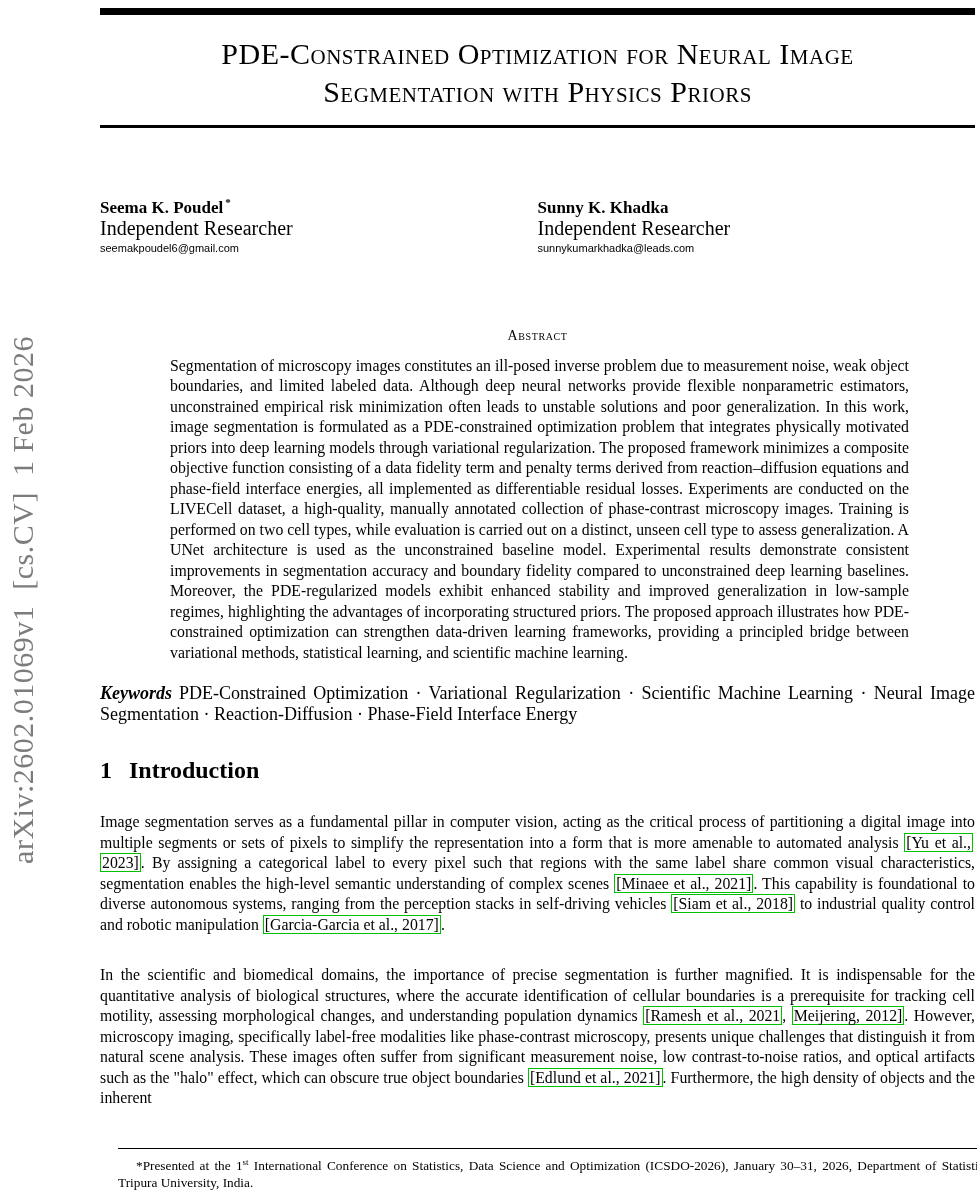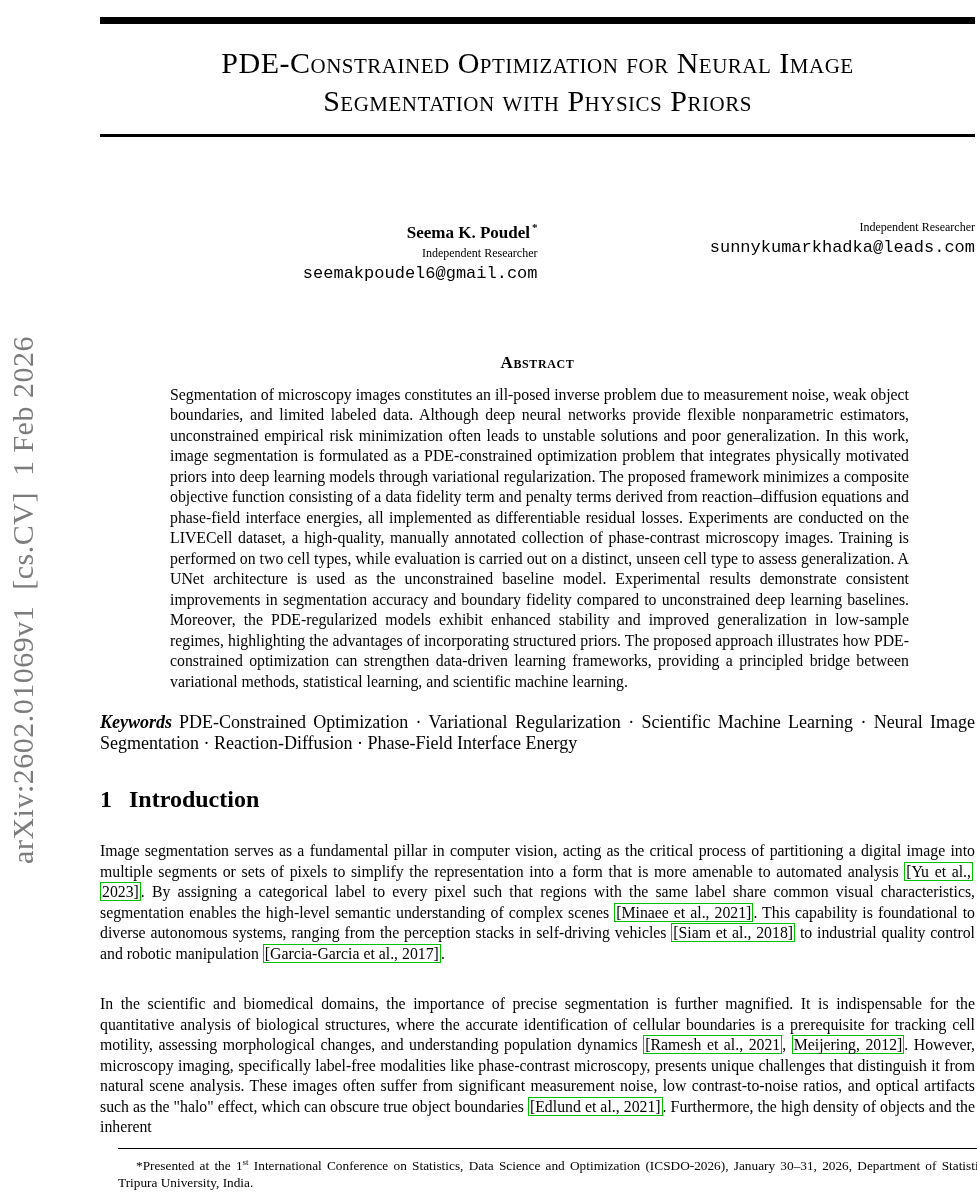--- a/index.html
+++ b/index.html
@@ -3,43 +3,43 @@
 <meta charset="utf-8">
 <title>arXiv paper</title>
 <style>
   html,body { margin:0; padding:0; background:#ffffff; }
   .page {
     position:relative; width:977px; height:1200px; margin:0 auto;
     background:#ffffff; color:#000;
     font-family:"Liberation Serif","DejaVu Serif",serif;
     overflow:hidden;
   }
-  .content { position:absolute; left:100px; top:16px; width:875px; }
+  .content { position:absolute; left:100px; top:7px; width:875px; }
 
   .rule-top   { height:7px; background:#000; margin-top:1px; }
   .rule-title { height:3px; background:#000; margin-top:14px; }
 
   .title {
     margin:20px auto 0; max-width:760px; text-align:center;
     font-size:30px; line-height:38px; font-weight:normal;
     font-variant:small-caps; letter-spacing:0.5px;
   }
 
   .authors { display:flex; margin-top:64px; }
-  .author { width:50%; text-align:right;margin-top:16px; }
+  .author { width:50%; text-align:left; }
   .author-name { font-size:17px; font-weight:bold; line-height:20px; }
   .author-name sup { font-size:11px; margin-left:2px; }
-  .author-affil { font-size:12px; line-height:20px; }
+  .author-affil { font-size:20px; line-height:20px; }
   .author-email {
-    font-family:Liberation Mono, monospace;
-    font-size:17px; line-height:19px; margin-top:1px;
+    font-family:Liberation Sans, sans-serif;
+    font-size:11px; line-height:19px; margin-top:1px;
   }
 
   .abstract-heading {
-    margin:70px 0 0; text-align:center; font-size:17px; font-weight:bold;
+    margin:70px 0 0; text-align:center; font-size:14px; font-weight:normal;
     font-variant:small-caps; letter-spacing:0.6px;
   }
   .abstract-text {
     margin:12px 66px 0 70px; font-size:15.8px; line-height:20.5px;
     text-align:justify;
   }
 
   .keywords { margin:20px 0 0; font-size:18px; line-height:20.5px; text-align:justify; }
   .kw-label { font-weight:bold; font-style:italic; margin-right:7px; }
 
@@ -84,20 +84,21 @@
 
     <div class="rule-title"></div>
 
     <div class="authors">
       <div class="author">
         <div class="author-name"><span>Seema K. Poudel</span><sup>*</sup></div>
         <div class="author-affil">Independent Researcher</div>
         <div class="author-email">seemakpoudel6@gmail.com</div>
       </div>
       <div class="author">
+        <div class="author-name"><span>Sunny K. Khadka</span><sup></sup></div>
         <div class="author-affil">Independent Researcher</div>
         <div class="author-email">sunnykumarkhadka@leads.com</div>
       </div>
     </div>
 
     <h2 class="abstract-heading">Abstract</h2>
 
     <p class="abstract-text">Segmentation of microscopy images constitutes an ill-posed inverse problem due to measurement noise, weak object boundaries, and limited labeled data. Although deep neural networks provide flexible nonparametric estimators, unconstrained empirical risk minimization often leads to unstable solutions and poor generalization. In this work, image segmentation is formulated as a PDE-constrained optimization problem that integrates physically motivated priors into deep learning models through variational regularization. The proposed framework minimizes a composite objective function consisting of a data fidelity term and penalty terms derived from reaction–diffusion equations and phase-field interface energies, all implemented as differentiable residual losses. Experiments are conducted on the LIVECell dataset, a high-quality, manually annotated collection of phase-contrast microscopy images. Training is performed on two cell types, while evaluation is carried out on a distinct, unseen cell type to assess generalization. A UNet architecture is used as the unconstrained baseline model. Experimental results demonstrate consistent improvements in segmentation accuracy and boundary fidelity compared to unconstrained deep learning baselines. Moreover, the PDE-regularized models exhibit enhanced stability and improved generalization in low-sample regimes, highlighting the advantages of incorporating structured priors. The proposed approach illustrates how PDE-constrained optimization can strengthen data-driven learning frameworks, providing a principled bridge between variational methods, statistical learning, and scientific machine learning.</p>
 
     <p class="keywords"><span class="kw-label">Keywords</span><span>PDE-Constrained Optimization · Variational Regularization · Scientific Machine Learning · Neural Image Segmentation · Reaction-Diffusion · Phase-Field Interface Energy</span></p>

